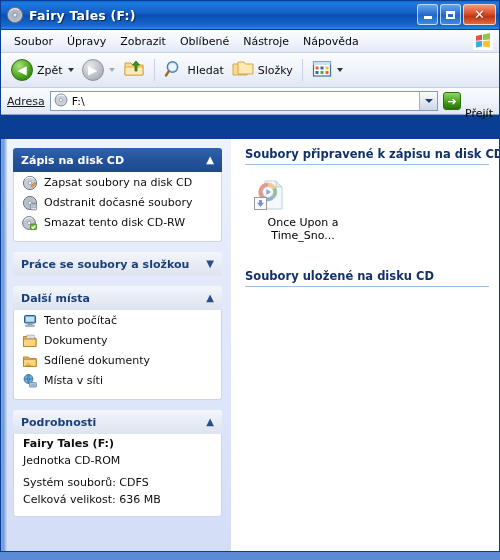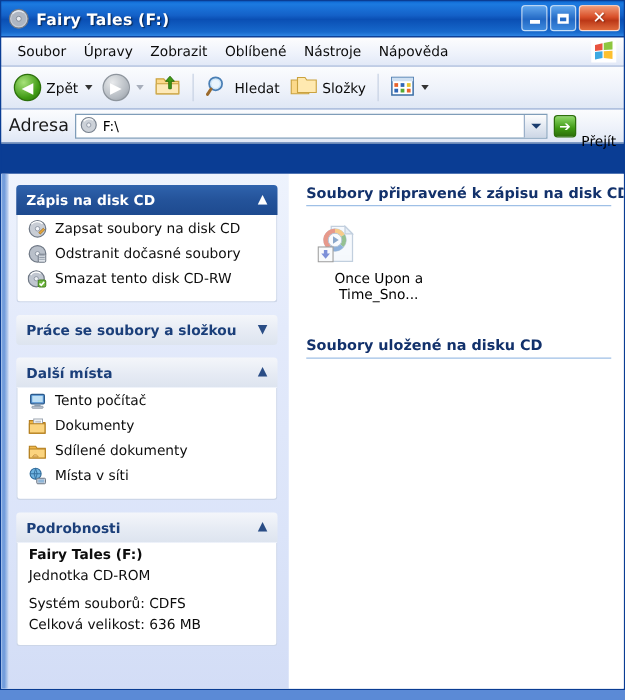--- a/index.html
+++ b/index.html
@@ -69,21 +69,21 @@
              border:1px solid #8e959d;box-sizing:border-box;}
   .arrowglyph{position:absolute;left:0;top:0;right:0;bottom:0;display:flex;align-items:center;justify-content:center;
               color:#fff;font-size:12px;font-weight:bold;line-height:1;}
   
   .addressbar{
     height:26px;flex:0 0 26px;
     background:linear-gradient(to bottom,#fbfcfe,#eef2fa 55%,#dfe7f5);
     display:flex;align-items:center;padding:0 3px 0 6px;
     border-bottom:1px solid #8aa2c4;
   }
-  .addr-label{font-size:14px;color:#1a1a1a;margin-right:5px;}
+  .addr-label{font-size:11px;color:#1a1a1a;margin-right:5px;text-decoration:underline;}
   .addr-field{
     flex:1;height:20px;background:#fff;border:1px solid #7f9db9;
     display:flex;align-items:center;position:relative;box-sizing:border-box;
   }
   .addr-field .cdmini{margin:0 4px 0 3px;flex:0 0 14px;}
   .addr-text{font-size:11px;color:#000;}
   .addr-drop{
     position:absolute;right:0;top:0;width:17px;height:18px;
     background:linear-gradient(to bottom,#fdfdfd,#e3e9f2 50%,#cdd7e6);
     border-left:1px solid #9bb0c9;display:flex;align-items:center;justify-content:center;

